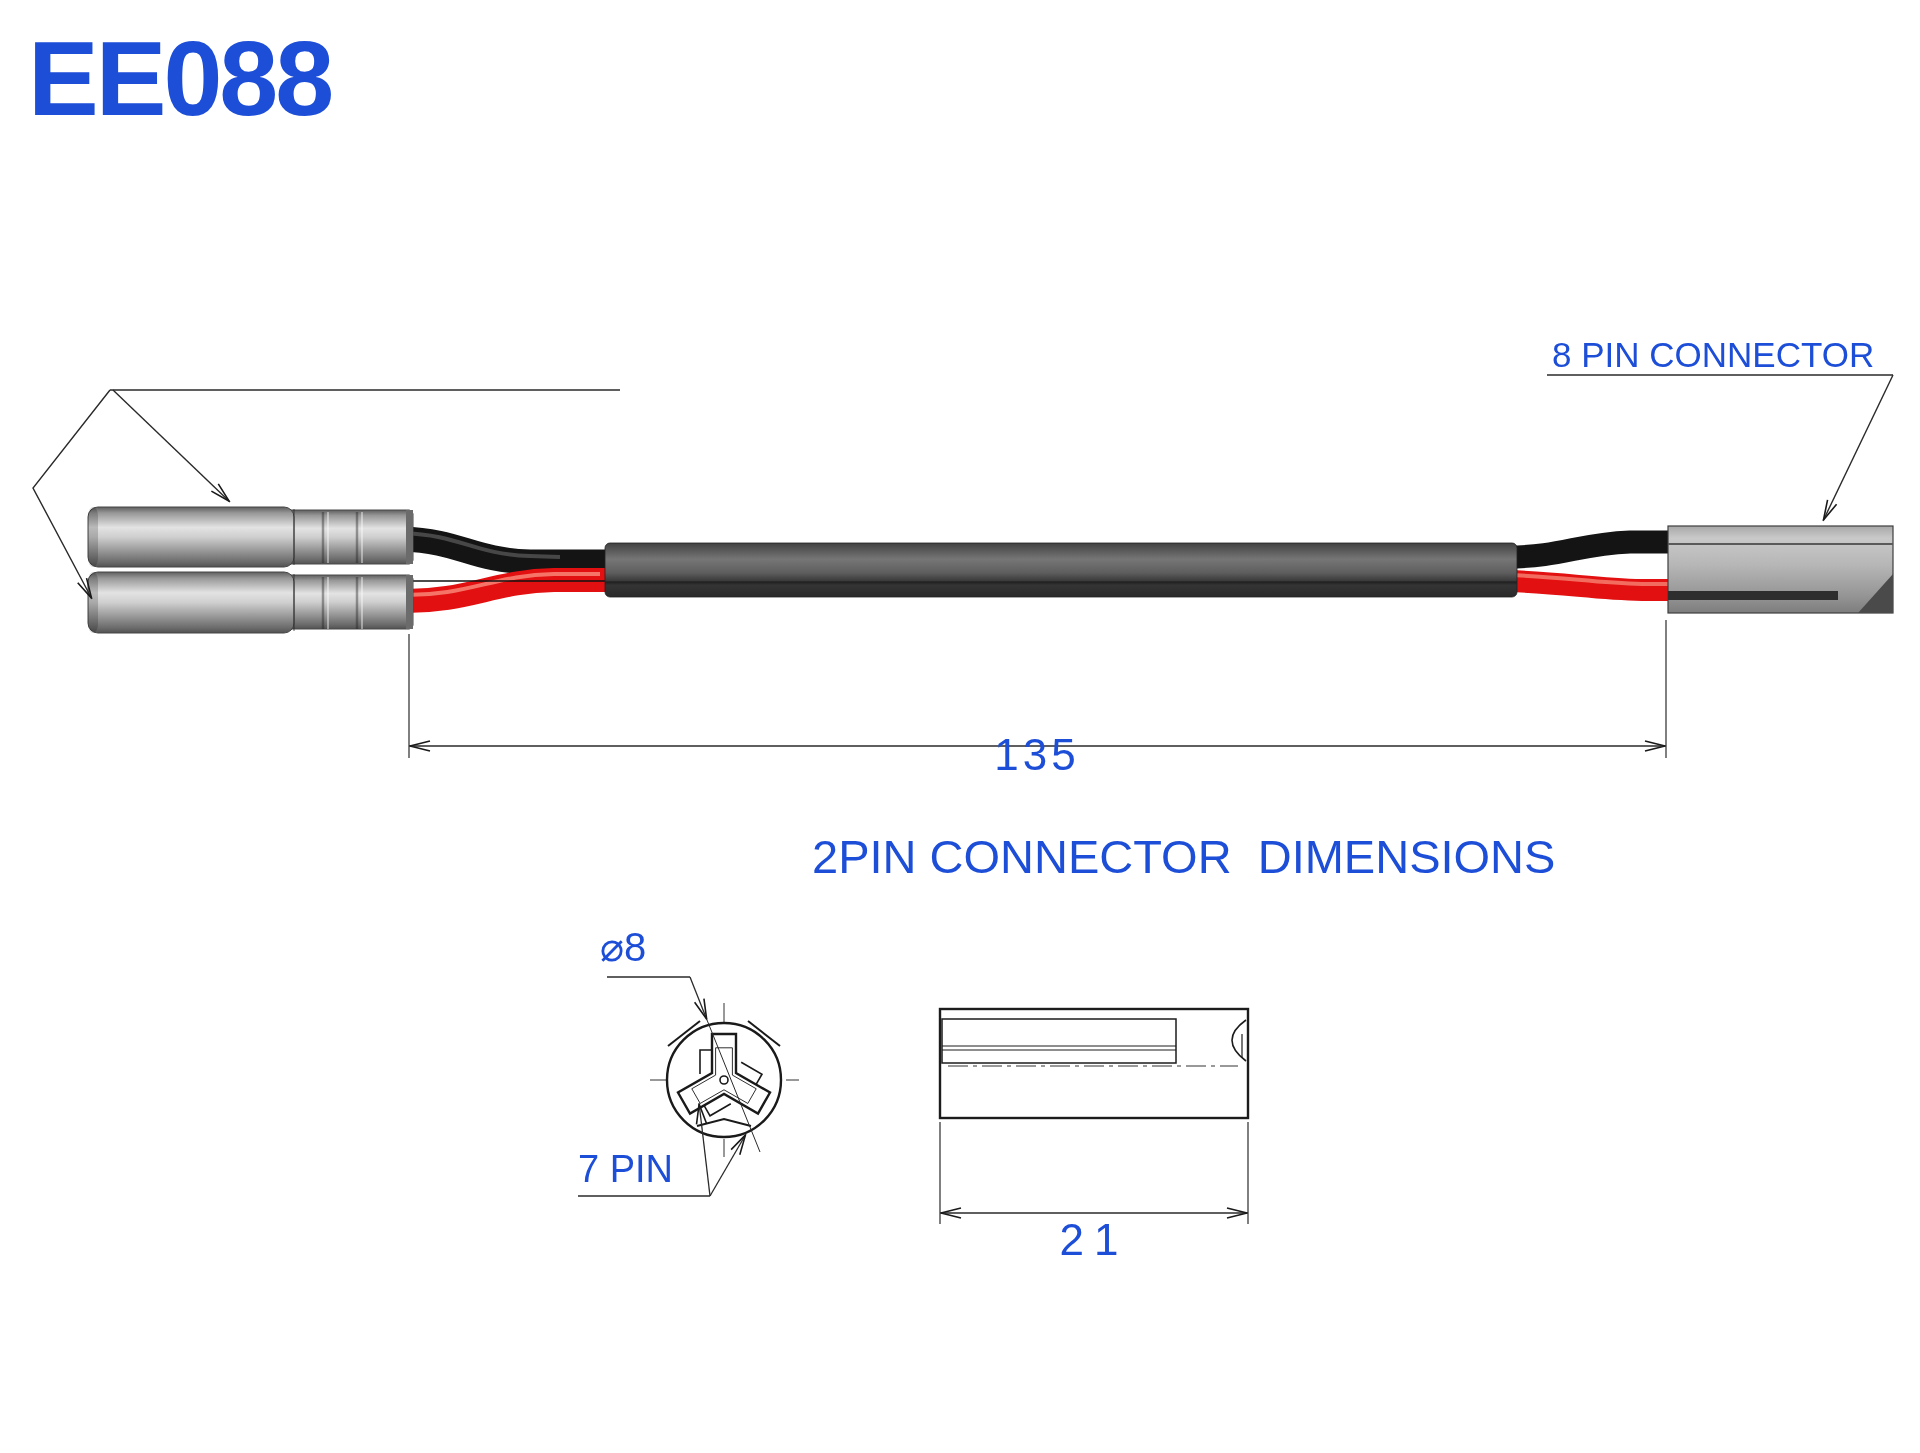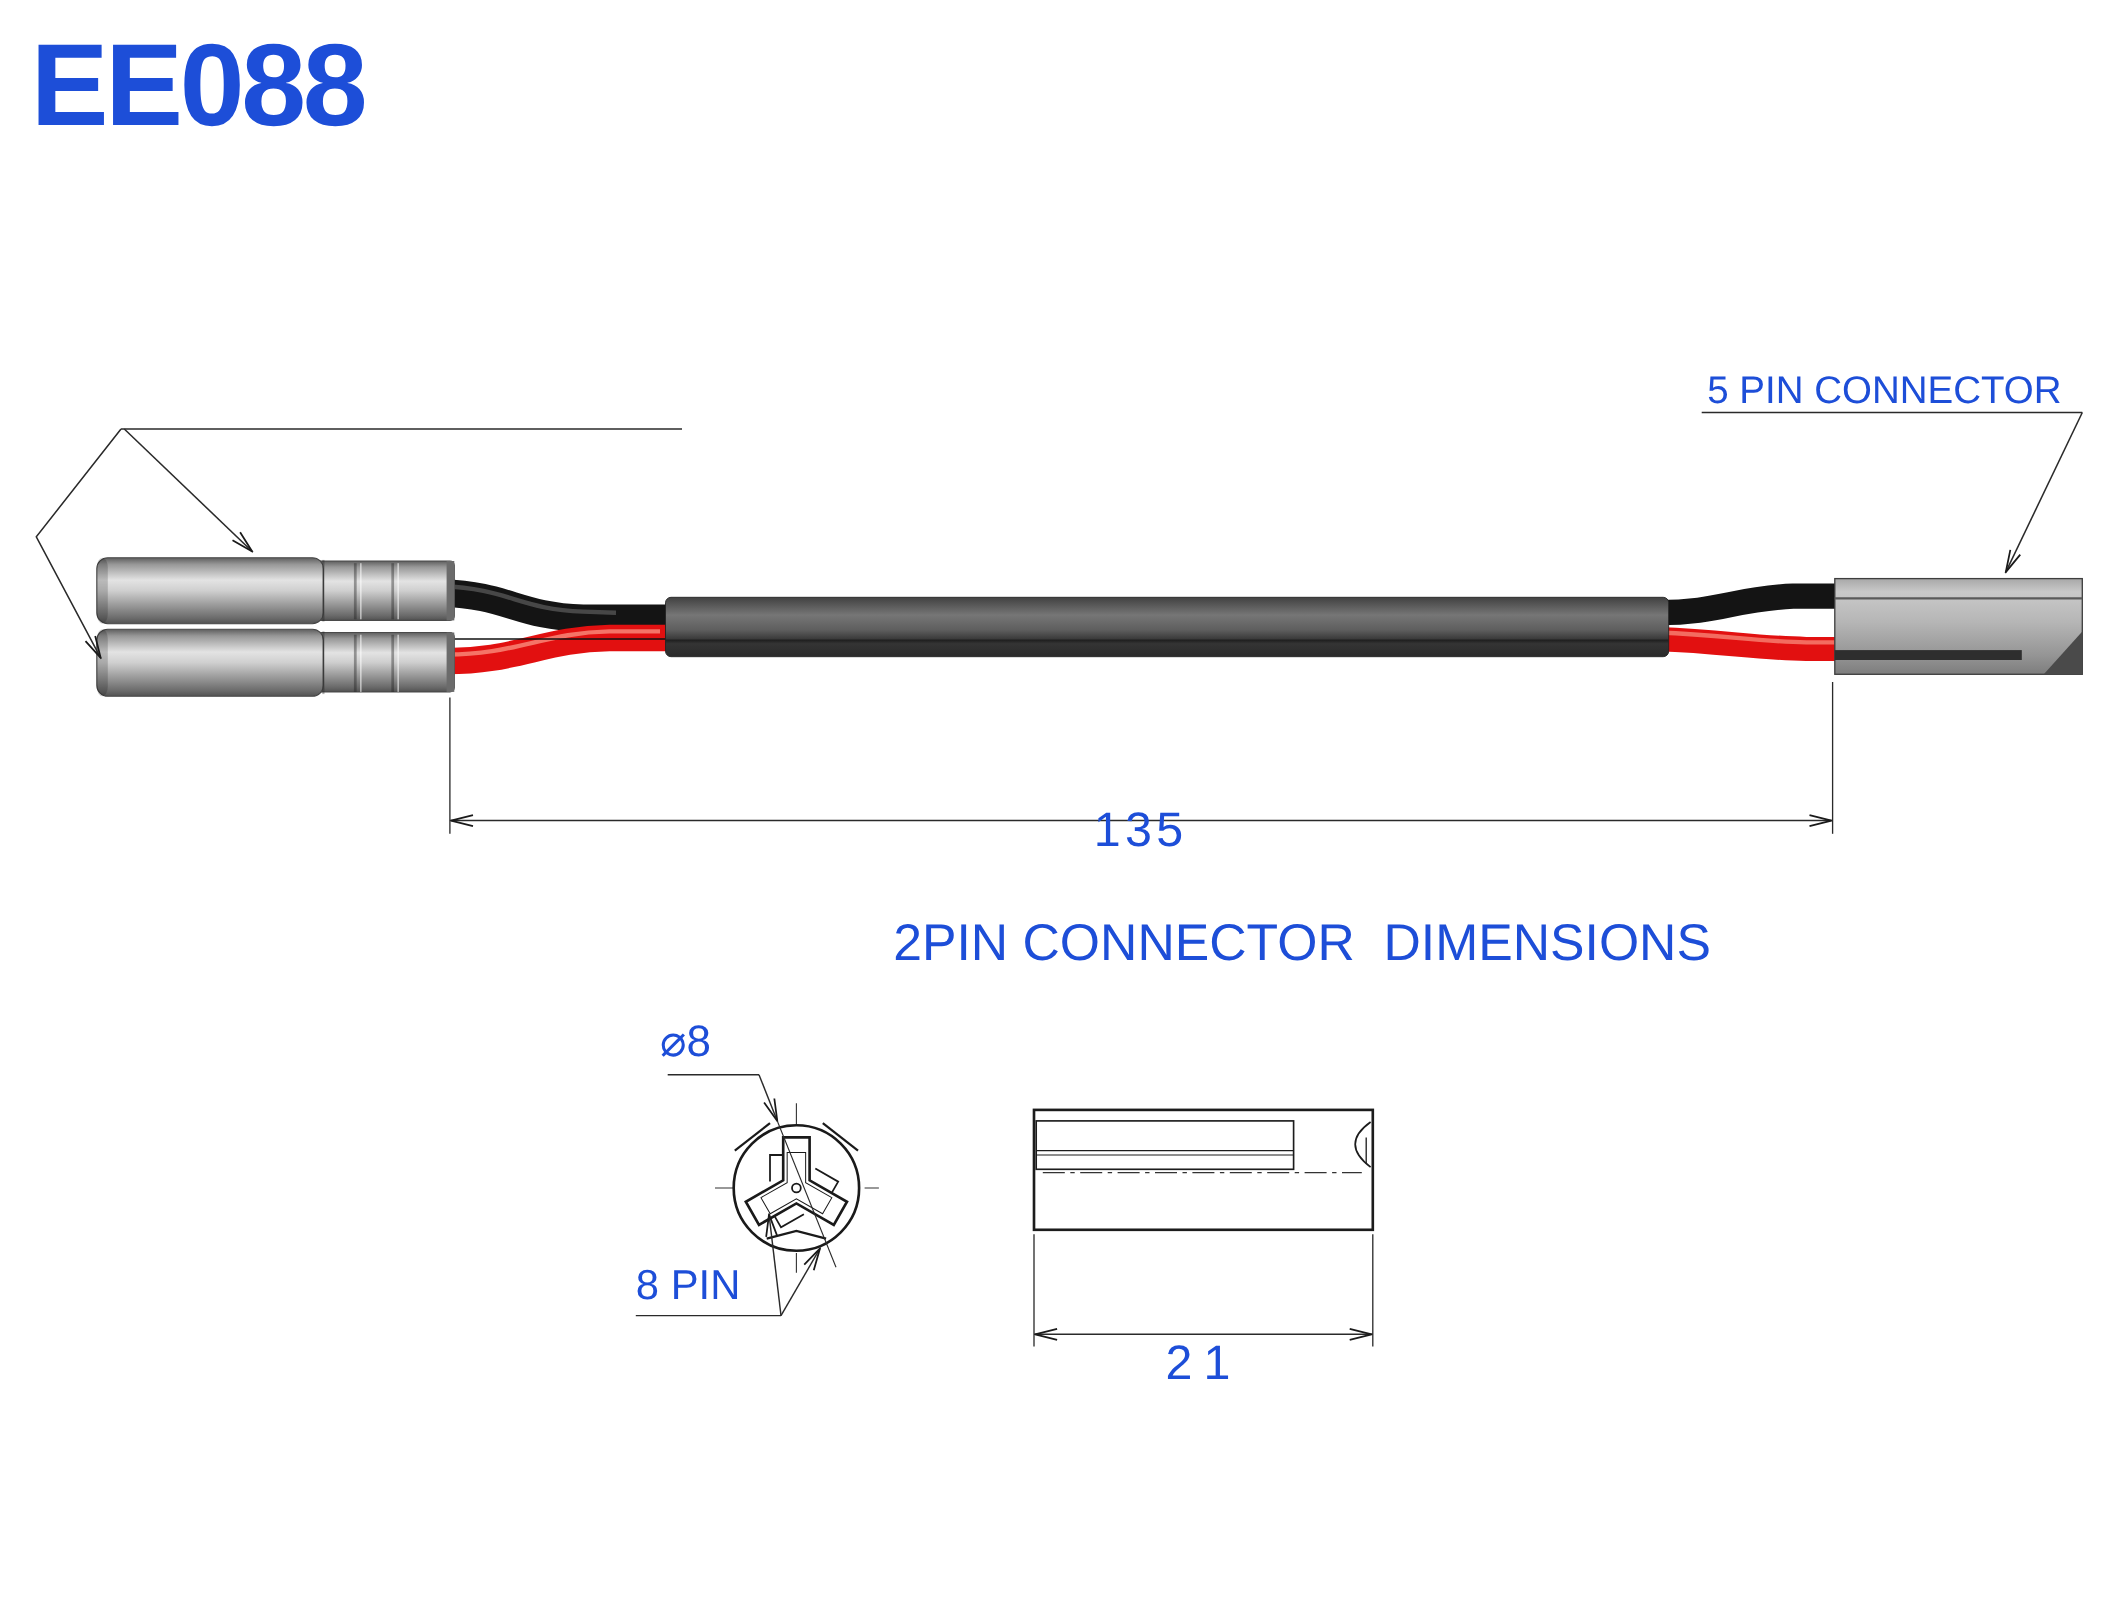--- a/index.html
+++ b/index.html
@@ -158,24 +158,24 @@
         <line x1="940" y1="1213" x2="1248" y2="1213" stroke-width="1.4" marker-start="url(#arr)" marker-end="url(#arr)"></line>
       </g>
     </g>
   </svg>
 
   <div id="title" class="abs">EE088</div>
 
   <div id="label-faston" class="abs label">
   </div>
 
-  <div id="label-2pin-connector" class="abs label">5 PIN CONNECTOR</div>
+  <div id="label-2pin-connector" class="abs label">8 PIN CONNECTOR</div>
 
   <div id="dim-135" class="abs dim">135</div>
 
   <div id="section-title" class="abs">2PIN CONNECTOR  DIMENSIONS</div>
 
   <div id="dia-label" class="abs">⌀8</div>
 
-  <div id="pin-label" class="abs">8 PIN</div>
+  <div id="pin-label" class="abs">7 PIN</div>
 
   <div id="dim-21" class="abs dim">21</div>
 </div>
 
 </body></html>

